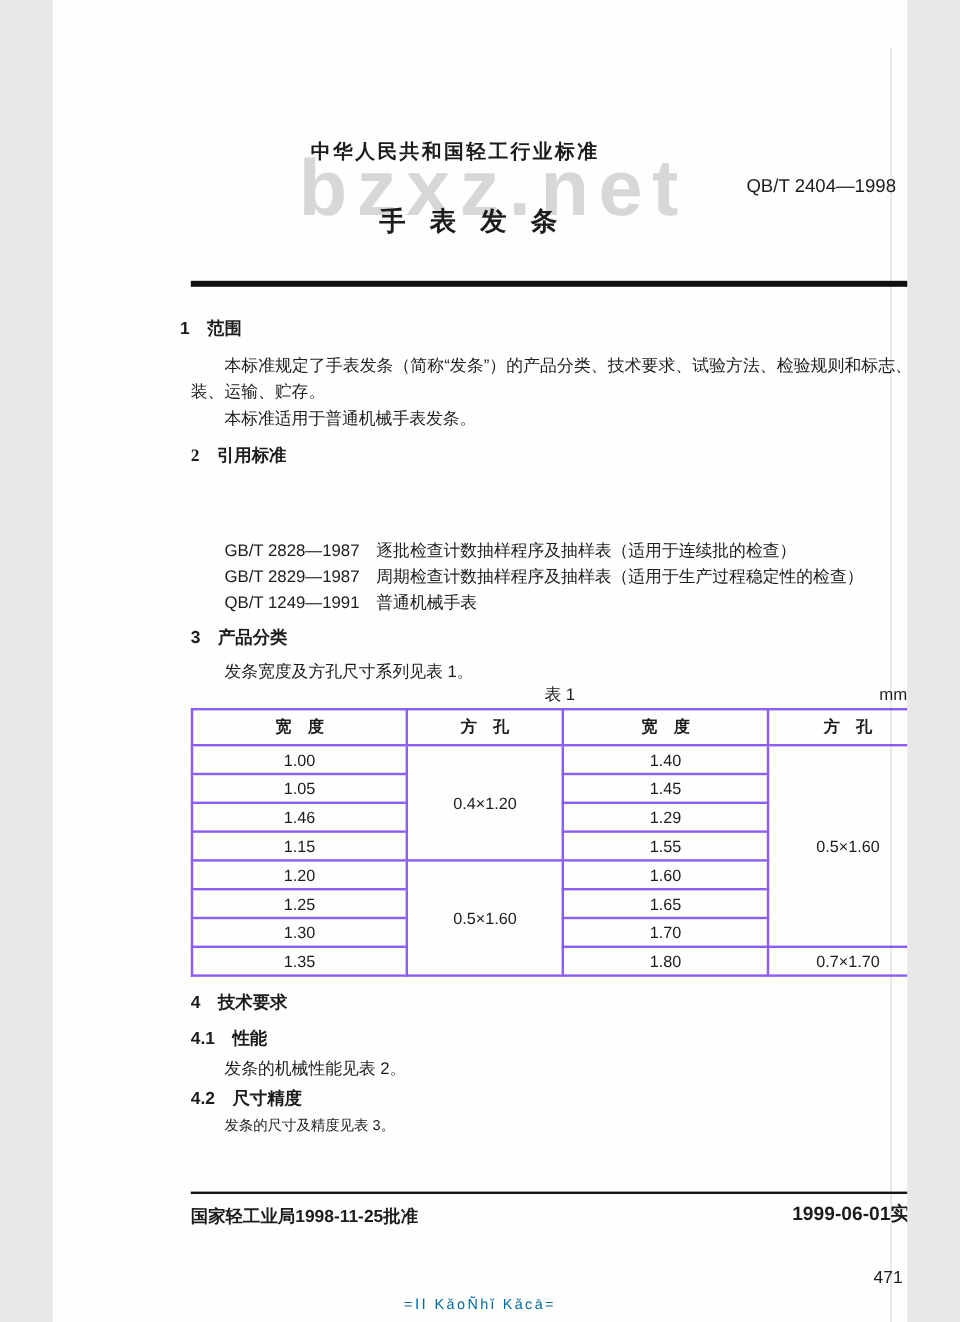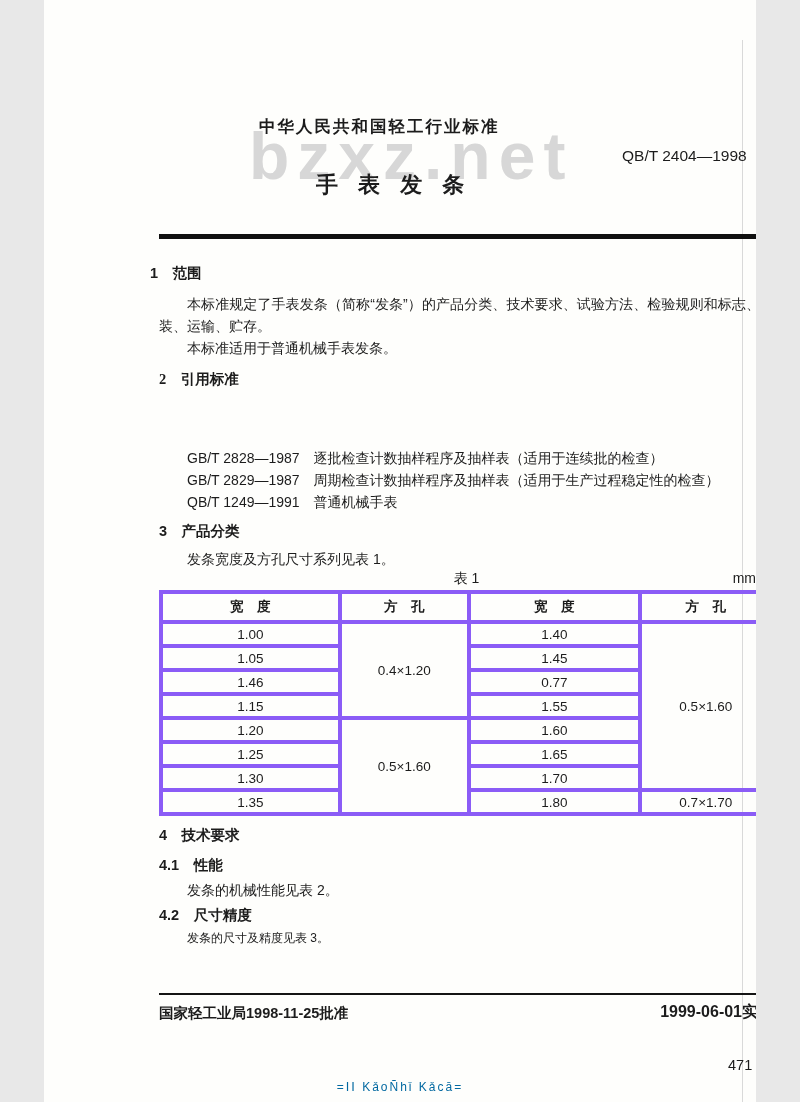--- a/index.html
+++ b/index.html
@@ -43,21 +43,21 @@
   .refs { left:143px; top:447px; }
   .h3 { left:115px; top:522px; }
   .p4 { left:143px; top:551px; font-size:14px; }
 
   .tbl-caption { left:115px; top:570px; width:615px; font-size:14px; }
   .tbl-caption .cap { position:absolute; left:0; width:100%; text-align:center; }
   .tbl-caption .unit { position:absolute; right:18px; top:0; }
 
   table.t1 { position:absolute; left:115px; top:590px; width:615px;
              border-collapse:collapse; border:2px solid #141414; z-index:1; }
-  .t1 th, .t1 td { border:4px solid #8b5cf6; text-align:center;
+  .t1 th, .t1 td { border:2px solid #8b5cf6; text-align:center;
                    font-size:13.5px; padding:0; }
   .t1 th { height:30px; font-weight:bold; }
   .t1 td { height:24px; }
 
   .h4 { left:115px; top:826px; }
   .s41h { left:115px; top:856px; }
   .p5 { left:143px; top:882px; font-size:14px; }
   .s42h { left:115px; top:906px; }
   .p6 { left:143px; top:930px; font-size:12px; }
 
@@ -120,21 +120,21 @@
         <td rowspan="4">0.4×1.20</td>
         <td>1.40</td>
         <td rowspan="7">0.5×1.60</td>
       </tr>
       <tr>
         <td>1.05</td>
         <td>1.45</td>
       </tr>
       <tr>
         <td>1.46</td>
-        <td>0.77</td>
+        <td>1.29</td>
       </tr>
       <tr>
         <td>1.15</td>
         <td>1.55</td>
       </tr>
       <tr>
         <td>1.20</td>
         <td rowspan="4">0.5×1.60</td>
         <td>1.60</td>
       </tr>

